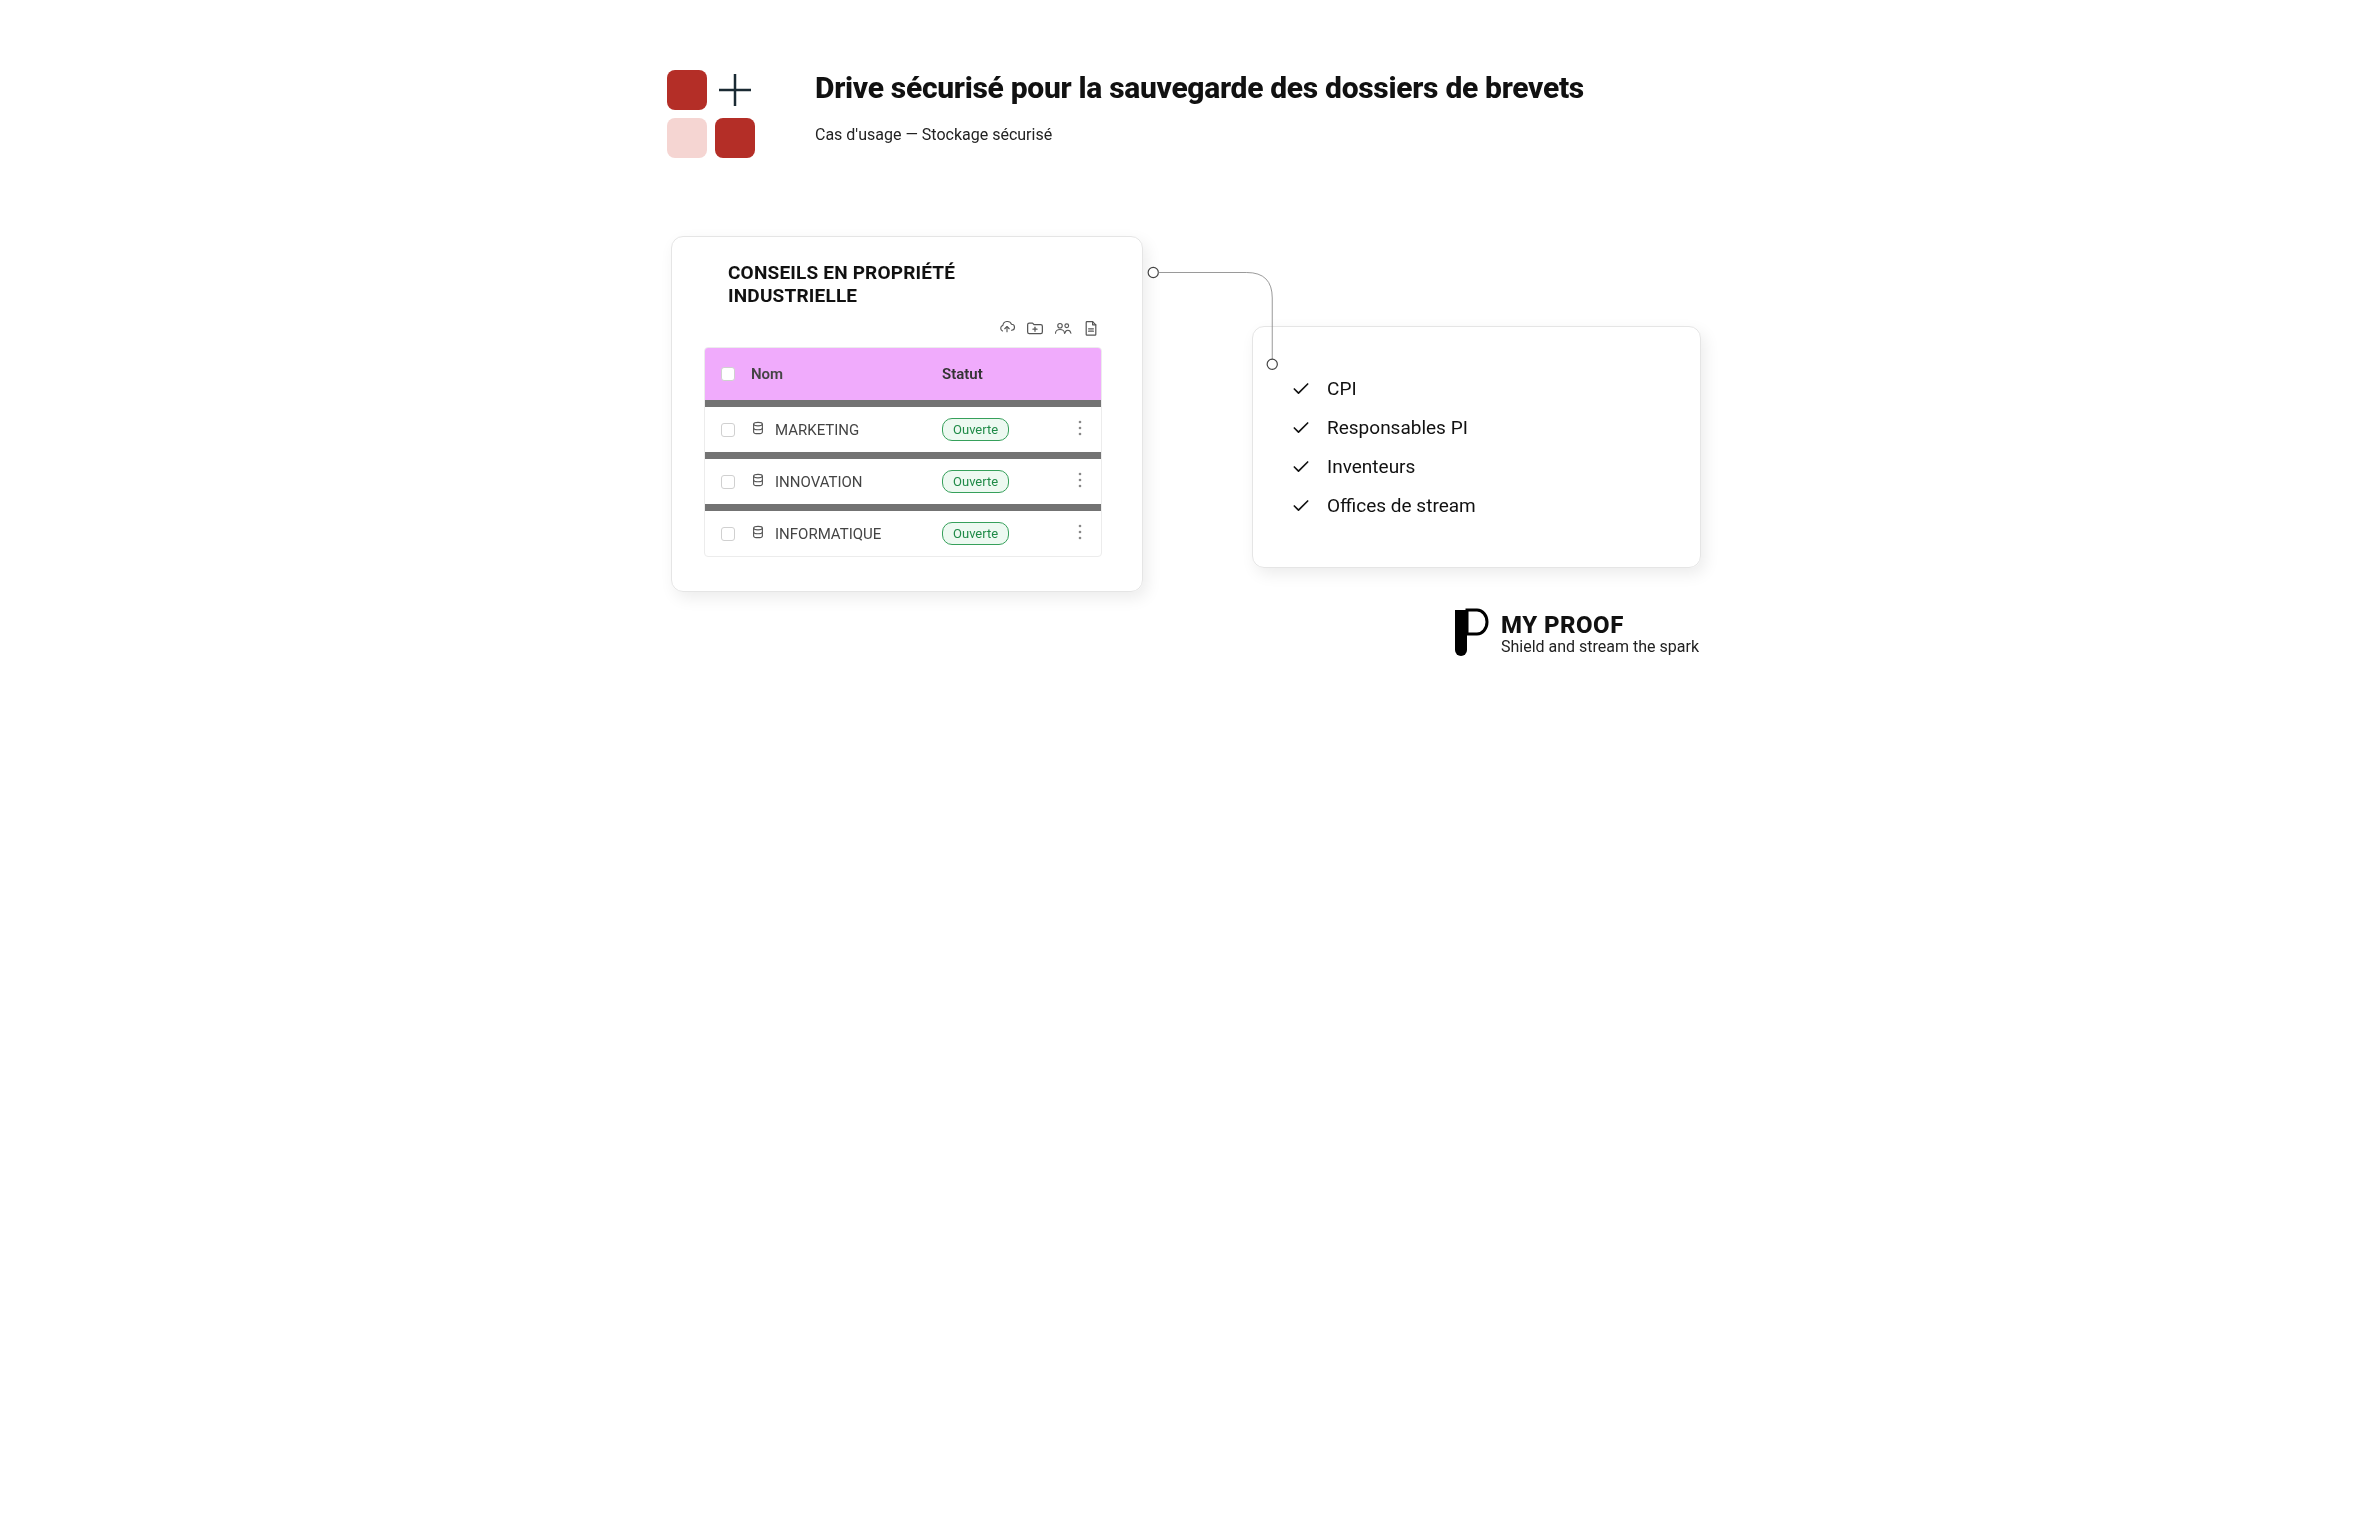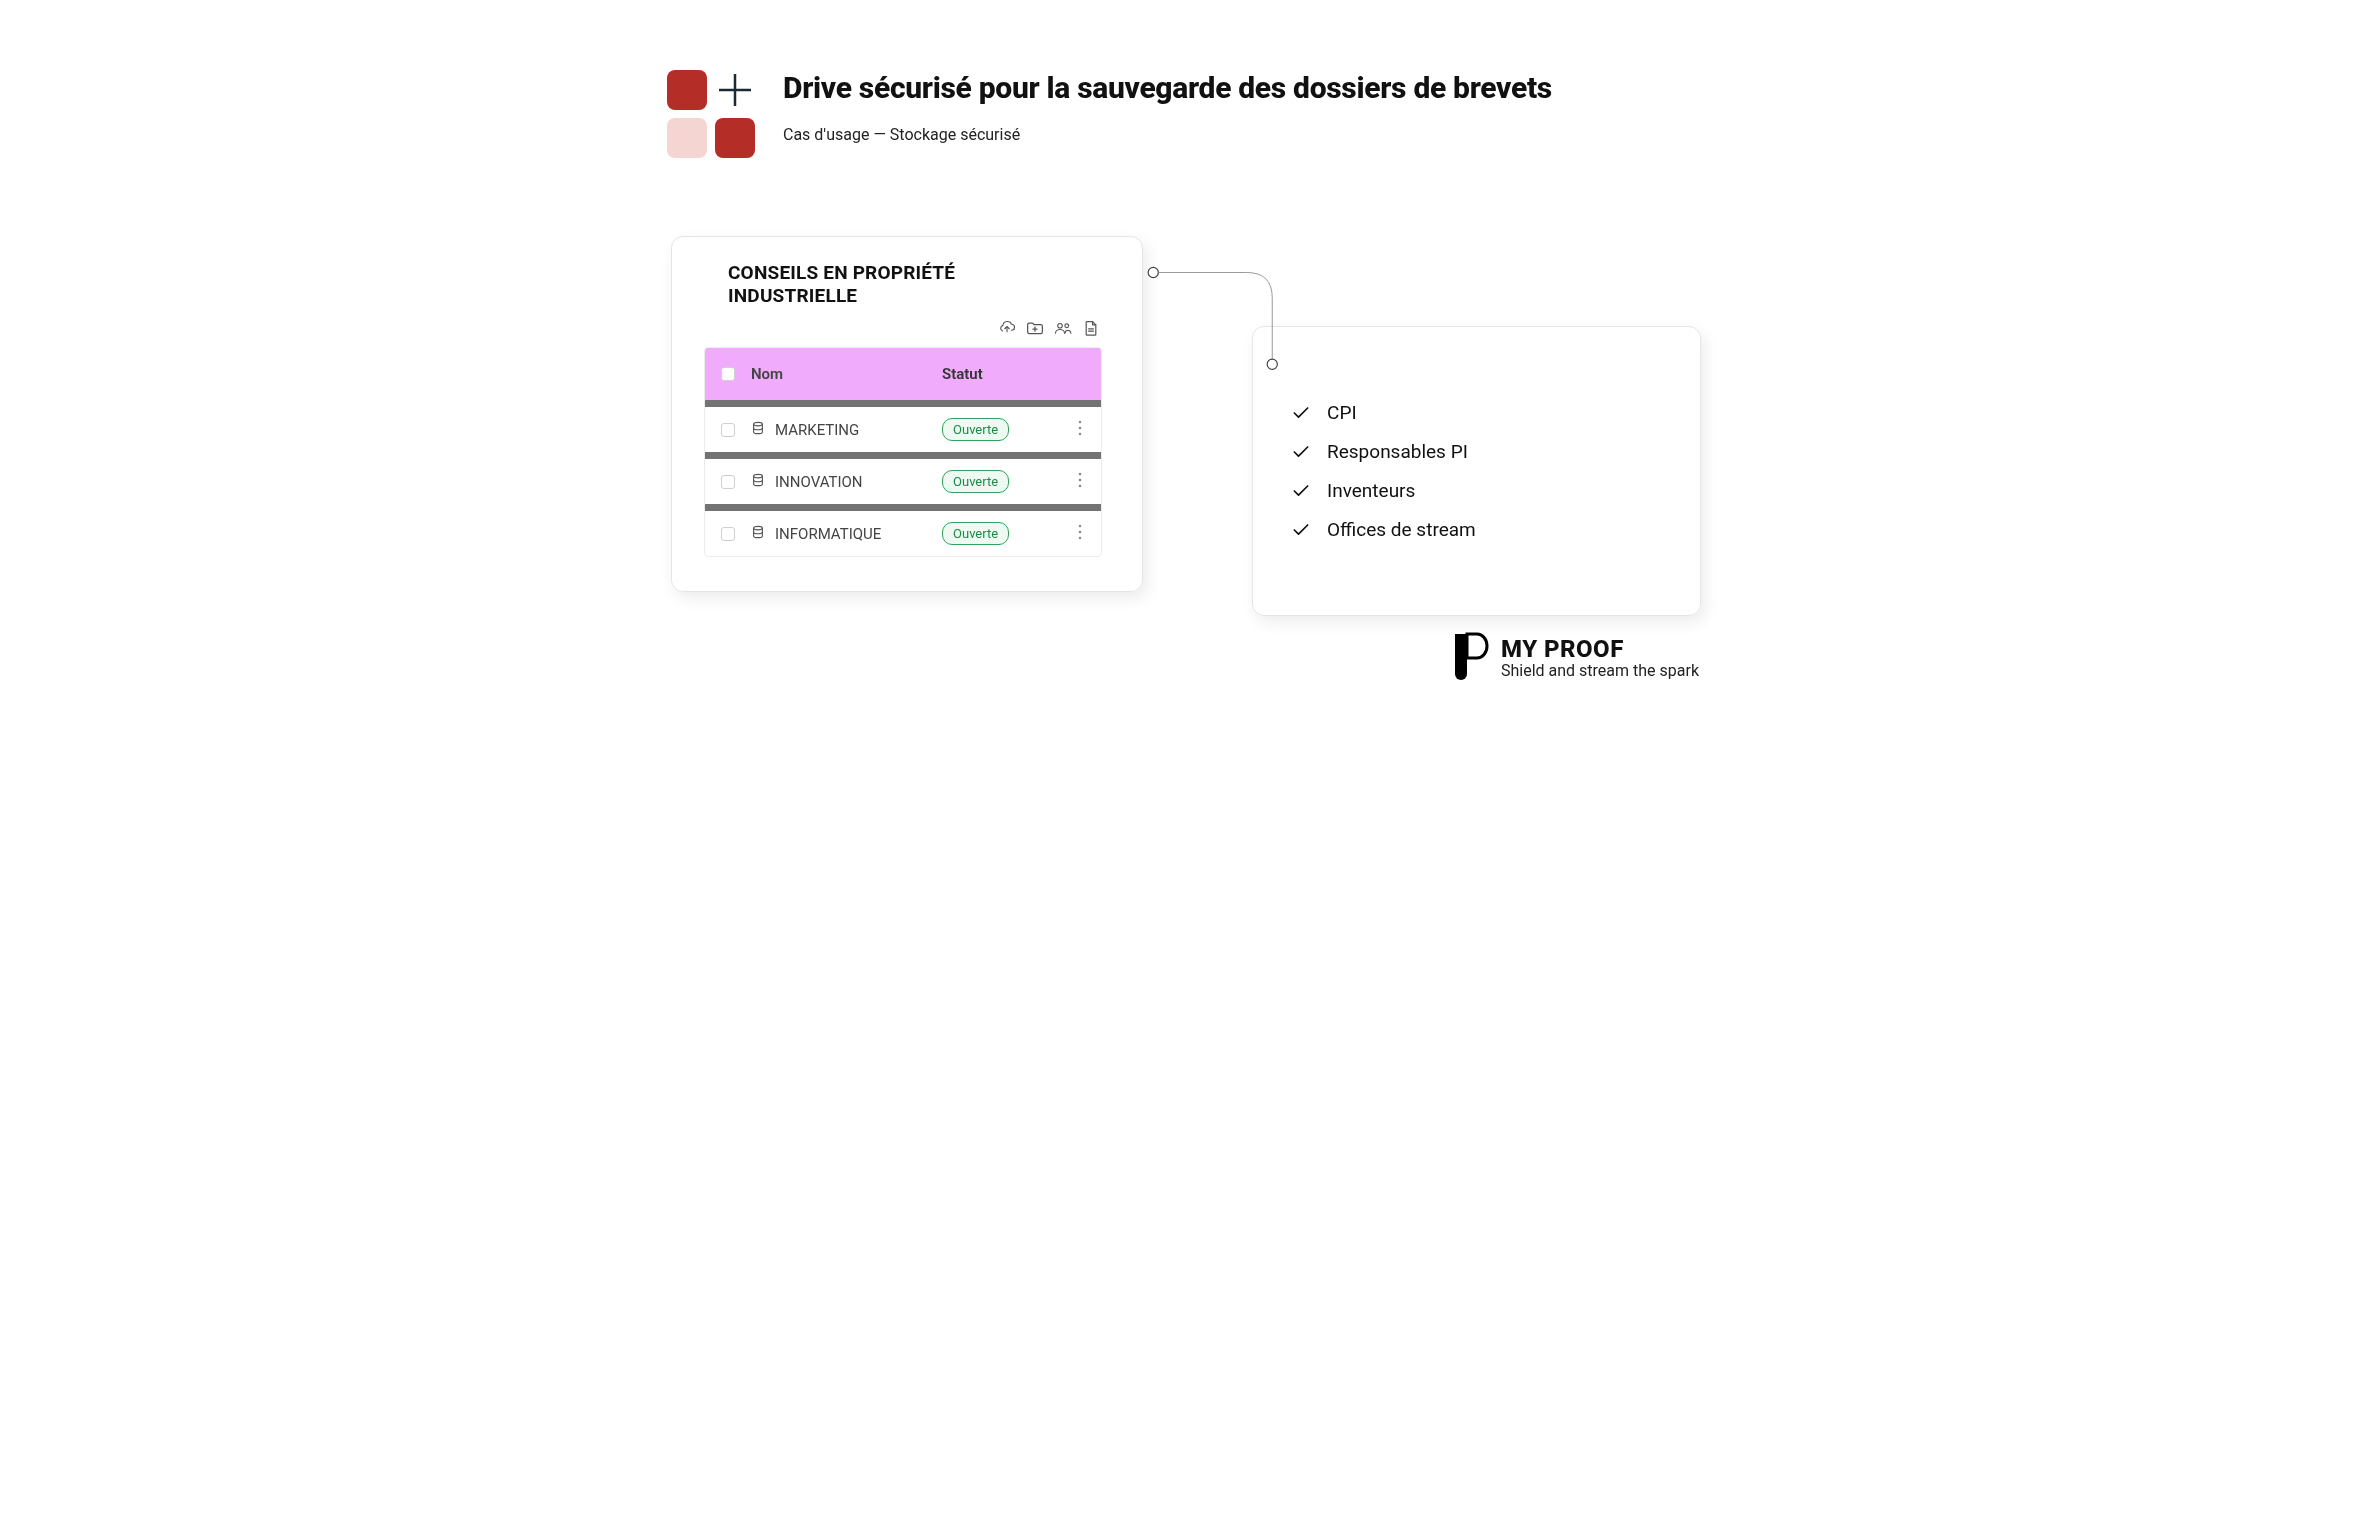--- a/index.html
+++ b/index.html
@@ -1,20 +1,20 @@
 <!DOCTYPE html>
 <html><head>
 <meta charset="utf-8">
 <style>
   *{box-sizing:border-box;margin:0;padding:0}
   html,body{width:100%;height:100%;background:#fff;font-family:-apple-system,BlinkMacSystemFont,"Segoe UI",Roboto,Helvetica,Arial,sans-serif;color:#111}
   .canvas{position:relative;width:1186px;margin:0 auto;padding:0 0 60px}
 
   
-  .hdr{display:flex;gap:28px;padding:70px 0 0 74px}
+  .hdr{display:flex;gap:60px;padding:70px 0 0 74px}
   .logo{position:relative;width:88px;height:88px;flex:0 0 auto}
   .logo .sq{position:absolute;width:40px;height:40px;border-radius:8px}
   .logo .sq.a{left:0;top:0;background:#b42e27}
   .logo .sq.b{right:0;top:0;background:transparent}
   .logo .sq.b svg{display:block}
   .logo .sq.c{left:0;bottom:0;background:#f5d5d2}
   .logo .sq.d{right:0;bottom:0;background:#b42e27}
   .hdr-text h1{font-size:30px;font-weight:800;letter-spacing:-.01em}
   .hdr-text p{margin-top:20px;font-size:16px;color:#222}
 
@@ -36,21 +36,21 @@
   .col-stat{width:117px}
   .col-act{width:42px;display:flex;justify-content:center;color:#888}
   .dbico{width:14px;height:14px}
   .badge{display:inline-block;border:1px solid #36a05b;color:#1f8a47;background:#edf9f1;border-radius:10px;padding:3px 10px;font-size:13px}
 
   
   .connector{position:absolute;left:535px;top:28px;width:229px;height:119px;pointer-events:none}
   .connector circle.node{fill:#fff;stroke:#444;stroke-width:1.4}
 
   
-  .card-r{width:460px;border:1px solid #e5e5e5;border-radius:12px;box-shadow:4px 6px 16px rgba(0,0,0,.08);padding:66px 38px;margin-top:90px}
+  .card-r{width:460px;border:1px solid #e5e5e5;border-radius:12px;box-shadow:4px 6px 16px rgba(0,0,0,.08);padding:42px 38px;margin-top:90px}
   .card-r ul{list-style:none}
   .card-r li{display:flex;align-items:center;gap:16px;font-size:19px;padding:8px 0;color:#111}
   .card-r li svg{flex:0 0 auto}
 
   
   .brand{position:absolute;right:80px;bottom:-10px;display:flex;align-items:center;gap:12px}
   .brand .txt{line-height:1}
   .brand .txt b{font-size:24px;font-weight:800;letter-spacing:.02em}
   .brand .txt span{display:block;font-size:16px;color:#222;margin-top:2px}
 </style>

